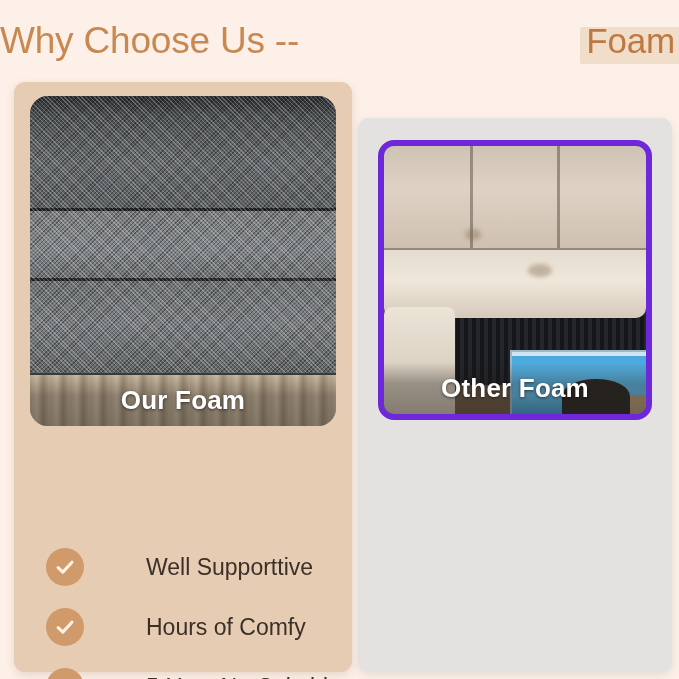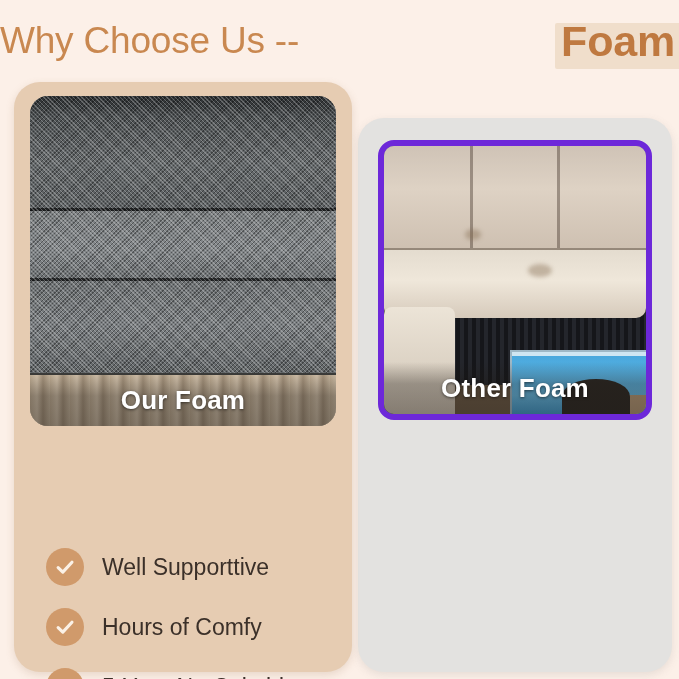--- a/index.html
+++ b/index.html
@@ -27,41 +27,41 @@
     white-space:nowrap;
   }
   .title-light{
     font-size:37px;
     font-weight:400;
     color:#C98850;
     letter-spacing:-0.2px;
   }
   .title-strong{
     position:relative;
-    font-size:43px;
-    font-weight:700;
+    font-size:35px;
+    font-weight:400;
     color:#BF7940;
     letter-spacing:-0.2px;
     padding:0 4px;
   }
   
   .title-strong::before{
     content:"";
     position:absolute;
     left:-2px; right:-3px;
     top:6px; bottom:-3px;
     background:#F0DECB;
     border-radius:2px;
     z-index:-1;
   }
 
   
   .card{
     position:absolute;
-    border-radius:26px;
+    border-radius:11px;
   }
 
   .card-ours{
     left:14px;  top:82px;
     width:338px; height:590px;
     background:#E6CCB2;
     box-shadow:0 3px 9px rgba(150,110,75,.20);
     z-index:2;
   }
 
@@ -195,20 +195,21 @@
   }
 
   
   .feature-list{ position:absolute; }
   .list-ours { left:32px;  top:455px; width:300px; }
 
   .feature-row{
     display:flex;
     align-items:center;
     height:60px;
+    gap:44px;
   }
 
   .badge{
     flex:0 0 auto;
     width:38px; height:38px;
     border-radius:50%;
     display:flex;
     align-items:center;
     justify-content:center;
   }

